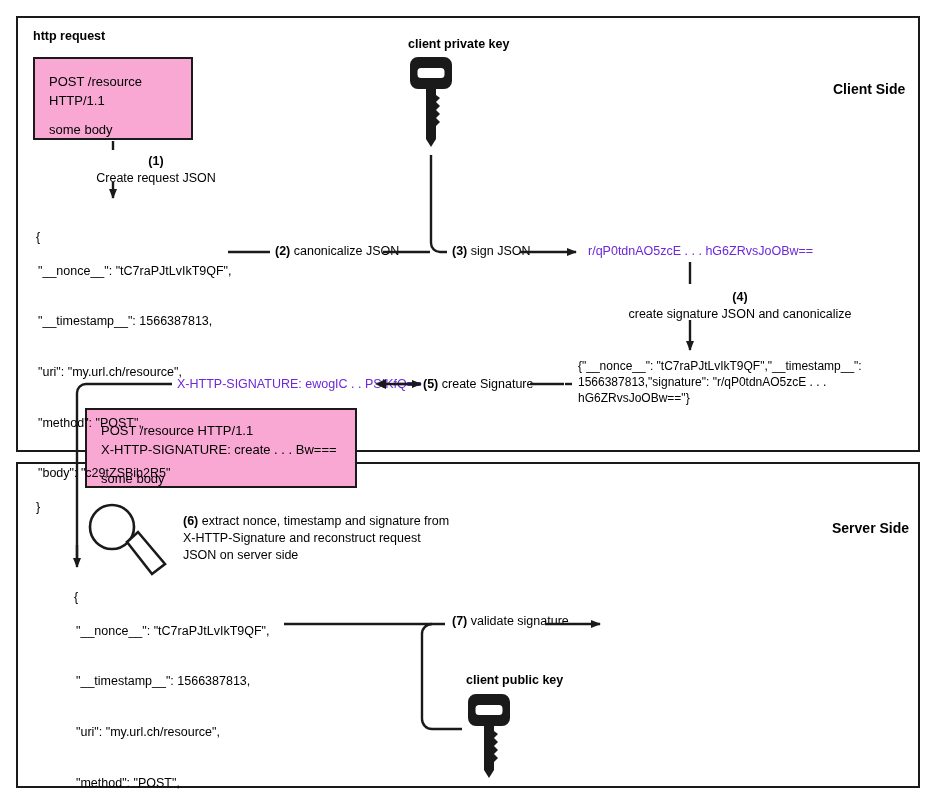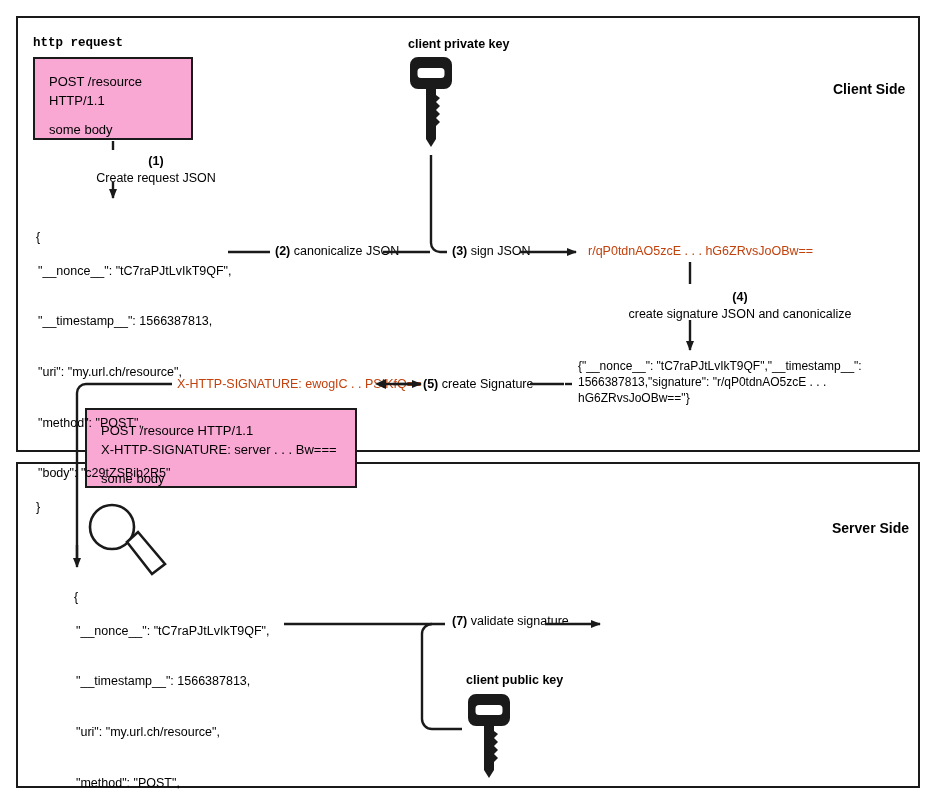--- a/index.html
+++ b/index.html
@@ -52,40 +52,40 @@
   #signed-request-box .line2 { margin-top: 0px; }
   #signed-request-box .blank { height: 10px; }
 
   .caption {
     position: absolute;
     font-size: 12.5px;
     font-weight: bold;
     color: #000;
     white-space: nowrap;
   }
-  #http-request-caption { left: 33px; top: 36px; font-family: Liberation Mono, monospace; }
+  #http-request-caption { left: 33px; top: 29px; }
   #private-key-caption { left: 408px; top: 37px; }
   #public-key-caption { left: 466px; top: 673px; }
 
   .code {
     position: absolute;
     font-size: 12.5px;
     color: #000;
     line-height: 1.35;
     white-space: pre;
   }
   .code .ind { padding-left: 16px; display: block; }
 
   #client-json { left: 22px; top: 212px; }
   #server-json { left: 60px; top: 572px; }
 
   .plain-text {
     position: absolute;
     font-size: 12.5px;
-    color: #c2410c;
+    color: #6d28d9;
     white-space: nowrap;
   }
   #signature-blob { left: 588px; top: 244px; }
   #header-blob { left: 177px; top: 377px; }
 
   .multiline-text {
     position: absolute;
     font-size: 12px;
     color: #000;
     line-height: 1.35;
@@ -165,21 +165,21 @@
   <div class="caption" id="public-key-caption">client public key</div>
 
   <div class="box" id="http-request-box">
     <div>POST /resource HTTP/1.1</div>
     <div class="blank" style="height:10px"></div>
     <div>some body</div>
   </div>
 
   <div class="box" id="signed-request-box">
     <div>POST /resource HTTP/1.1</div>
-    <div class="line2">X-HTTP-SIGNATURE: server . . . Bw===</div>
+    <div class="line2">X-HTTP-SIGNATURE: create . . . Bw===</div>
     <div class="blank"></div>
     <div>some body</div>
   </div>
 
   <div class="code" id="client-json">
     <span>{</span>
     <span class="ind">"__nonce__": "tC7raPJtLvIkT9QF",</span>
     <span class="ind">"__timestamp__": 1566387813,</span>
     <span class="ind">"uri": "my.url.ch/resource",</span>
     <span class="ind">"method": "POST",</span>
@@ -219,20 +219,24 @@
   <div class="step-center" id="step4-label">
     <b>(4)</b><br>
     <span>create signature JSON and canonicalize</span>
   </div>
 
   <div class="step-label" id="step5-label">
     <b>(5)</b>
     <span>create Signature</span>
   </div>
 
+  <div class="step-label" id="step6-label" style="white-space:normal;width:270px;line-height:1.35">
+    <b>(6)</b>
+    <span>extract nonce, timestamp and signature from X-HTTP-Signature and reconstruct request JSON on server side</span>
+  </div>
 
   <div class="step-label" id="step7-label">
     <b>(7)</b>
     <span>validate signature</span>
   </div>
 
 
   <div class="icon-holder" id="private-key-icon">
     <svg width="46" height="100" viewBox="0 0 46 100">
       <path class="key-shape" fill-rule="evenodd" d="

